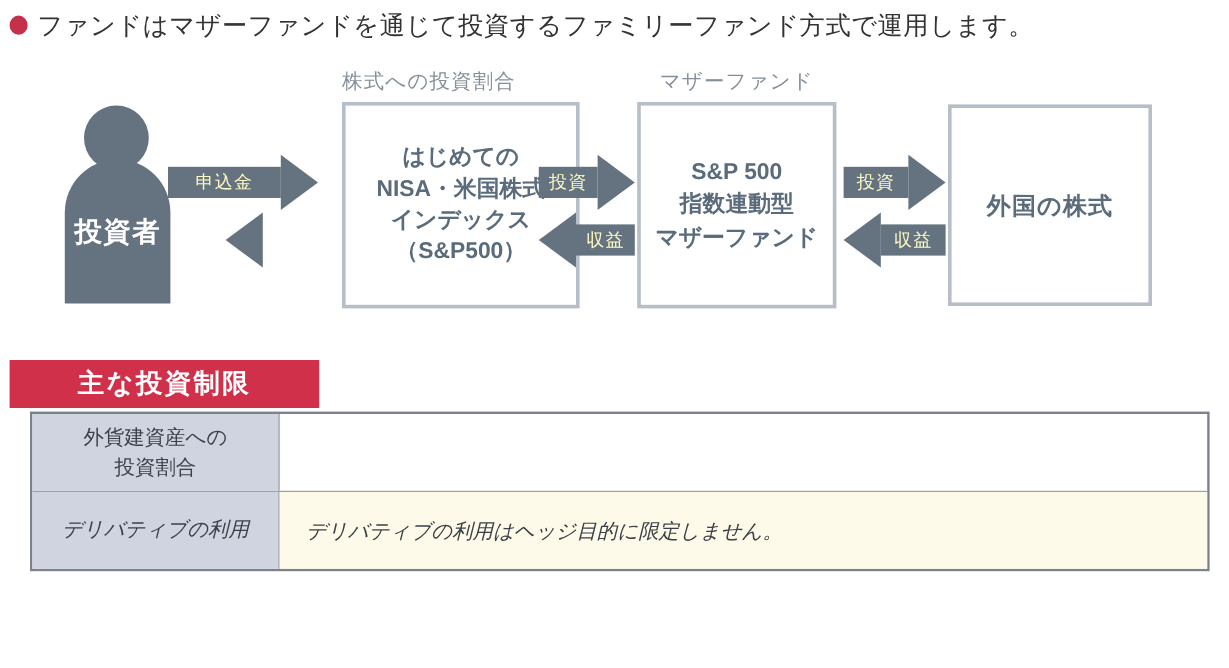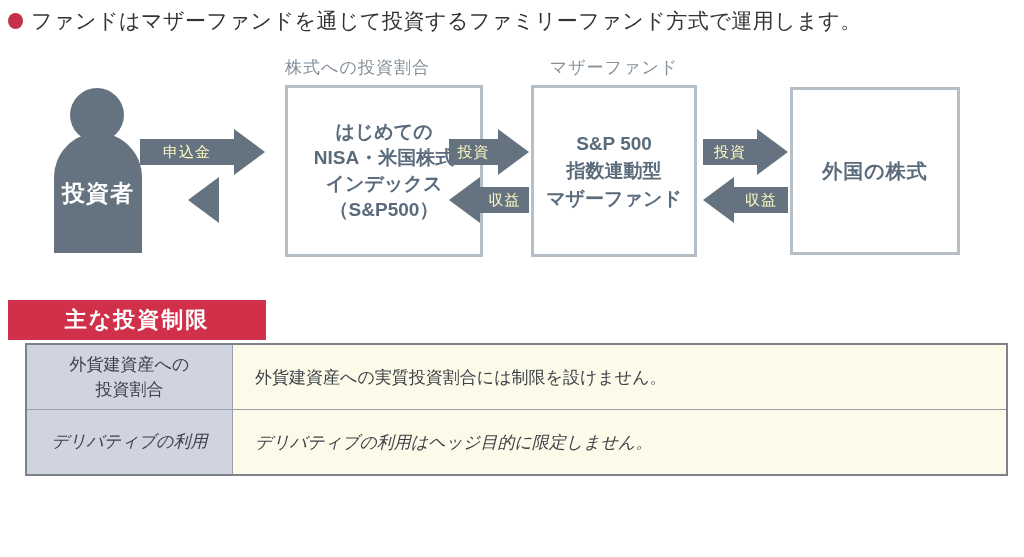--- a/index.html
+++ b/index.html
@@ -128,21 +128,20 @@
       <div class="stem">収益</div>
     </div>
   </div>
 
   <div class="banner">主な投資制限</div>
 
   <div class="r-table">
     <div class="r-row h65">
       <div class="cell-label preline">外貨建資産への
 投資割合</div>
-      <div class="cell-value">外貨建資産への実質投資割合には制限を設けません。</div>
     </div>
     <div class="r-row h64">
       <div class="cell-label preline">デリバティブの利用</div>
       <div class="cell-value">デリバティブの利用はヘッジ目的に限定しません。</div>
     </div>
   </div>
 
 </div>
 
 </body></html>

